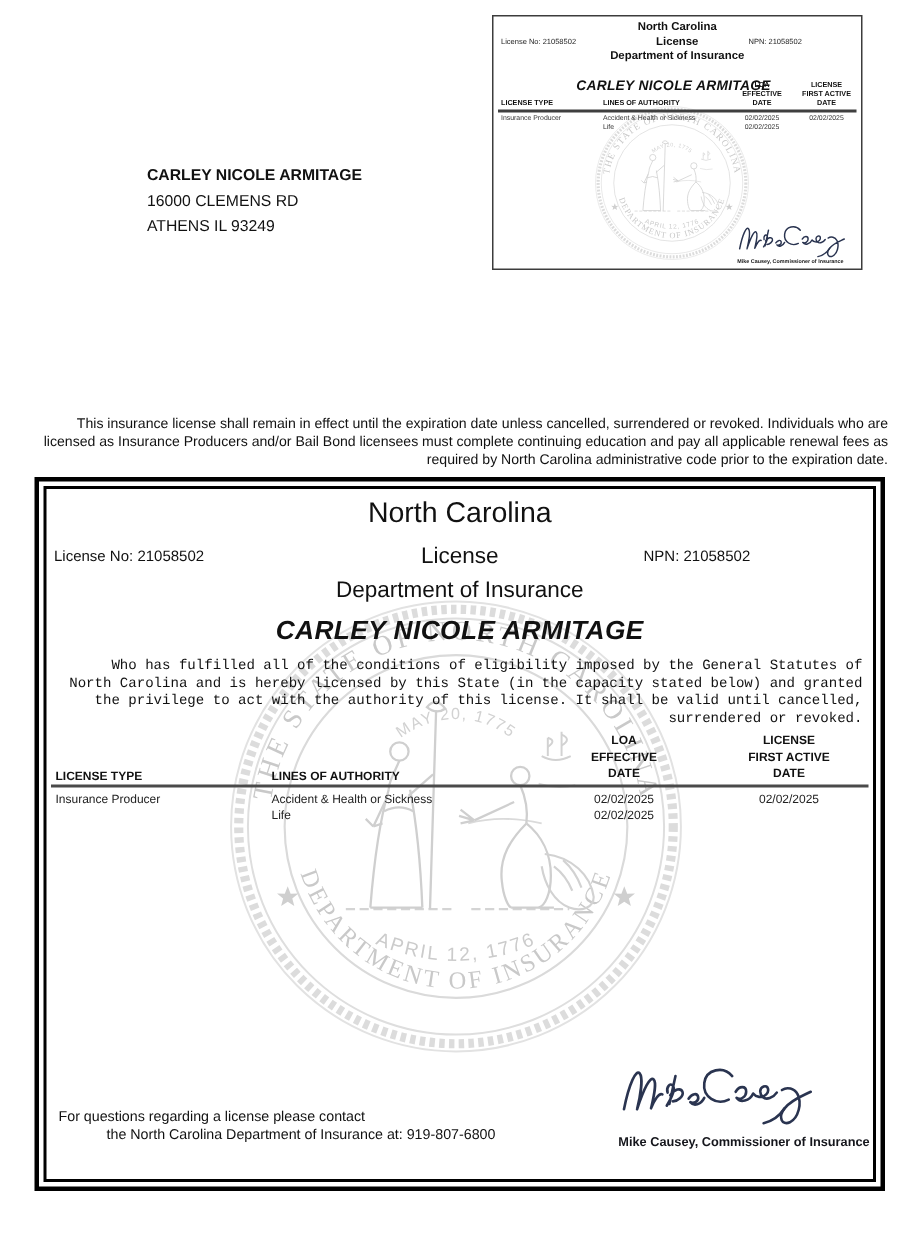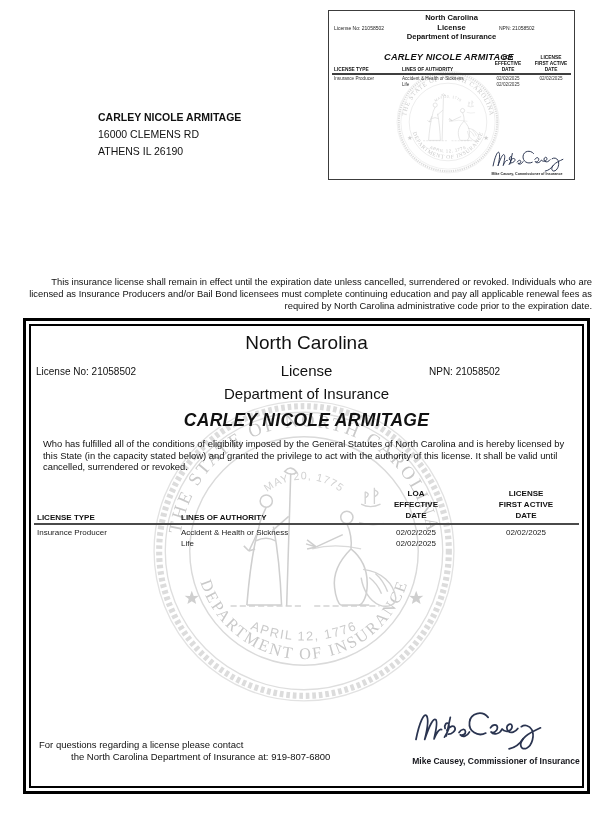--- a/index.html
+++ b/index.html
@@ -31,21 +31,21 @@
   
   .certificate { left:23px; top:318px; width:567px; height:476px; border:3px solid #000; padding:3px; background:#fff; }
   .cert-inner { width:100%; height:100%; border:2px solid #000; position:relative; overflow:hidden; background:#fff; }
   .cert-seal { left:120px; top:72px; }
   .c-title1 { left:0; top:6px; width:100%; font-size:19px; }
   .c-title2 { left:0; top:36px; width:100%; font-size:15px; }
   .c-title3 { left:0; top:59px; width:100%; font-size:15px; }
   .c-licno { left:5px; top:40px; font-size:10px; }
   .c-npn { left:398px; top:40px; font-size:10px; }
   .c-name { left:0; top:84px; width:100%; font-size:17.5px; font-weight:bold; font-style:italic; letter-spacing:.3px; }
-  .c-body { left:12px; top:112px; width:532px; text-align:left; font-size:9.4px; line-height:11.6px; }
+  .c-body { left:12px; top:112px; width:532px; text-align:right; font-size:9.4px; line-height:11.6px;font-family:Liberation Mono, monospace; }
   .c-h { font-size:8px; font-weight:bold; line-height:11px; }
   .c-v { font-size:8px; line-height:11px; color:#222; }
   .c-rule { left:3px; right:3px; top:197px; height:2px; background:#4a4a4a; }
   .col1 { left:6px; }
   .col2 { left:150px; }
   .col3 { left:330px; width:110px; text-align:center; }
   .col4 { left:435px; width:120px; text-align:center; }
   .hdr1 { top:186px; }
   .hdr3 { top:162px; }
   .rowy { top:201px; }
@@ -164,21 +164,21 @@
   <div class="abs wc-v" style="left:200px;top:65px;width:44px;text-align:center;">02/02/2025</div>
   <svg class="abs wc-sigimg" width="76" height="30" viewBox="0 0 232 92">
       <use href="#sig-mark"></use>
     </svg>
   <div class="abs wc-siglabel">Mike Causey, Commissioner of Insurance</div>
 </div>
 
 <div class="abs address">
   <div class="nm">CARLEY NICOLE ARMITAGE</div>
   <div>16000 CLEMENS RD</div>
-  <div>ATHENS IL 26190</div>
+  <div>ATHENS IL 93249</div>
 </div>
 
 <div class="abs notice">This insurance license shall remain in effect until the expiration date unless cancelled, surrendered or revoked. Individuals who are licensed as Insurance Producers and/or Bail Bond licensees must complete continuing education and pay all applicable renewal fees as required by North Carolina administrative code prior to the expiration date.</div>
 
 <div class="abs certificate">
   <div class="cert-inner">
     <svg class="abs cert-seal" width="306" height="306" viewBox="0 0 300 300">
         <use href="#nc-seal"></use>
       </svg>
 

